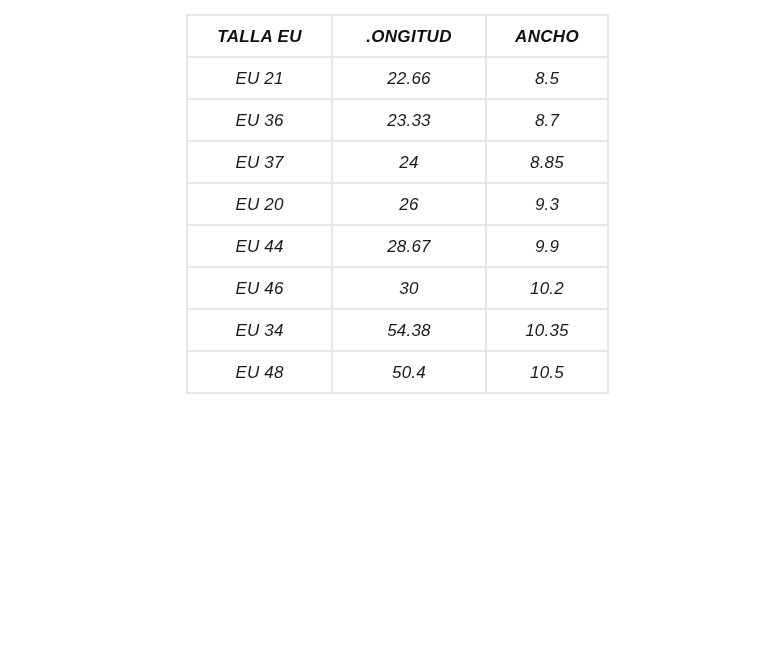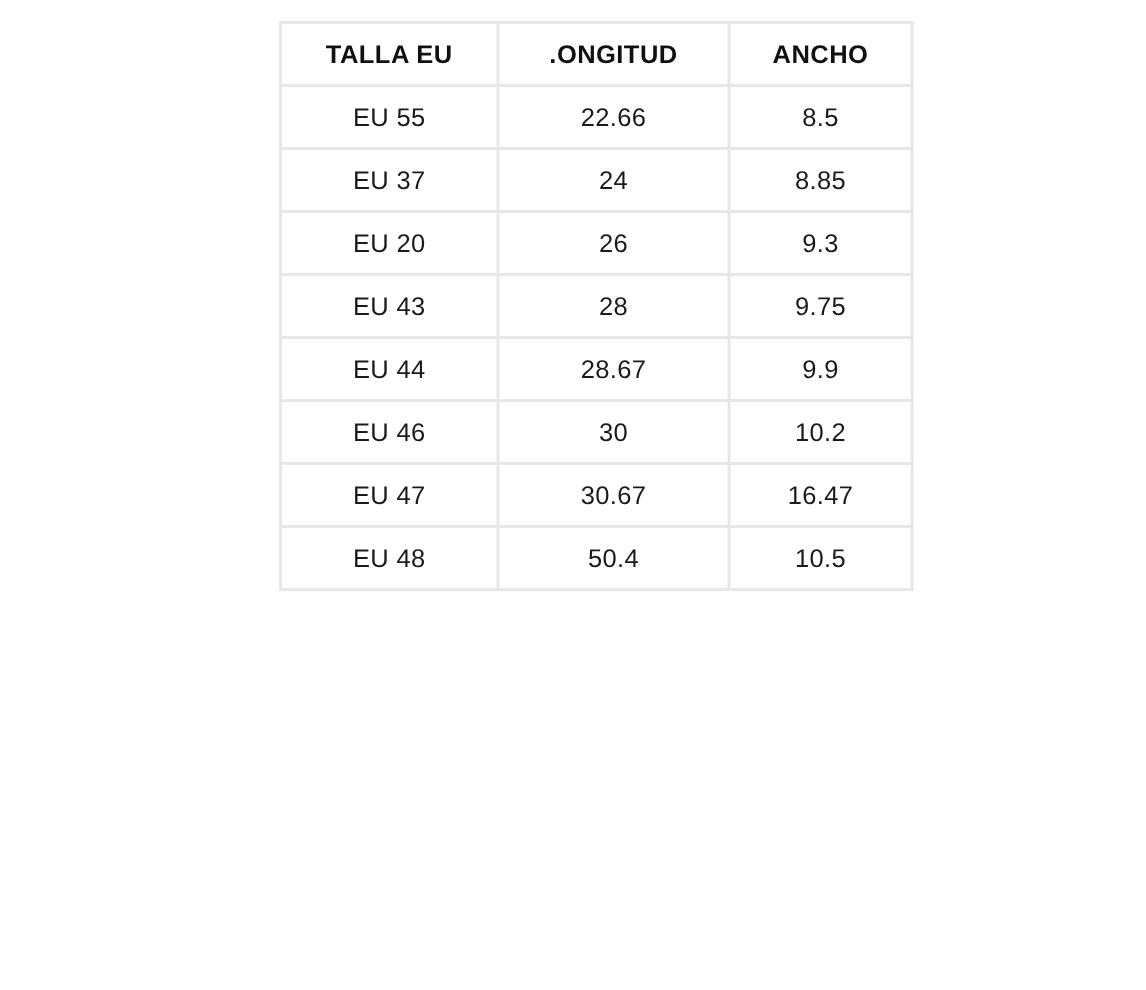--- a/index.html
+++ b/index.html
@@ -33,20 +33,21 @@
   table.size-chart th,
   table.size-chart td {
     border: 2px solid #e7e7e7;
     text-align: center;
     vertical-align: middle;
     padding: 0;
     color: #1a1a1a;
     font-size: 17px;
     line-height: 1;
     background: #ffffff;
+    font-style: italic;
   }
   table.size-chart th {
     font-weight: 700;
     letter-spacing: 0.3px;
     font-size: 17px;
     color: #111111;
   }
   table.size-chart td {
     font-weight: 400;
     letter-spacing: 0.2px;
@@ -64,53 +65,53 @@
     </colgroup>
     <thead>
         <tr>
           <th>TALLA EU</th>
           <th>.ONGITUD</th>
           <th>ANCHO</th>
         </tr>
       </thead>
     <tbody>
         <tr>
-          <td>EU 55</td>
+          <td>EU 21</td>
           <td>22.66</td>
           <td>8.5</td>
+        </tr>
+        <tr>
+          <td>EU 36</td>
+          <td>23.33</td>
+          <td>8.7</td>
         </tr>
         <tr>
           <td>EU 37</td>
           <td>24</td>
           <td>8.85</td>
         </tr>
         <tr>
           <td>EU 20</td>
           <td>26</td>
           <td>9.3</td>
         </tr>
         <tr>
-          <td>EU 43</td>
-          <td>28</td>
-          <td>9.75</td>
-        </tr>
-        <tr>
           <td>EU 44</td>
           <td>28.67</td>
           <td>9.9</td>
         </tr>
         <tr>
           <td>EU 46</td>
           <td>30</td>
           <td>10.2</td>
         </tr>
         <tr>
-          <td>EU 47</td>
-          <td>30.67</td>
-          <td>16.47</td>
+          <td>EU 34</td>
+          <td>54.38</td>
+          <td>10.35</td>
         </tr>
         <tr>
           <td>EU 48</td>
           <td>50.4</td>
           <td>10.5</td>
         </tr>
       </tbody>
   </table>
 </div>
 

